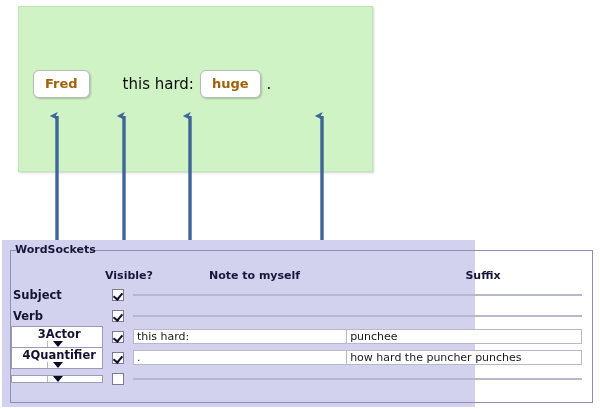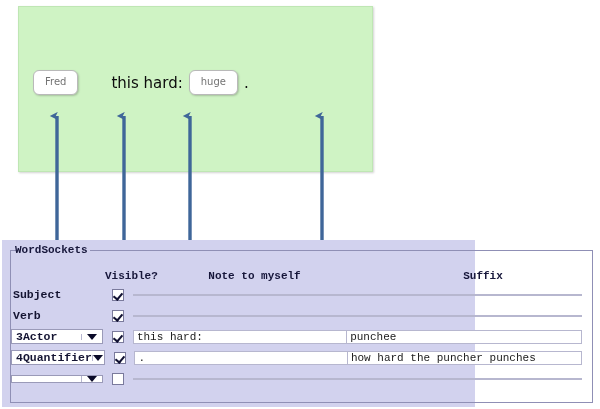--- a/index.html
+++ b/index.html
@@ -34,25 +34,26 @@
     top: 63px;
     display: flex;
     align-items: center;
     gap: 0px;
   }
   .word-chip {
     background: #ffffff;
     border: 1px solid #b9b9b9;
     border-radius: 6px;
     box-shadow: 1px 1px 2px rgba(0,0,0,0.20);
-    font-size: 10px;
+    font-size: 13px;
     line-height: 1;
     padding: 6px 11px 7px 11px;
-    color: #737373;
+    color: #a16207;
     white-space: nowrap;
+    font-weight: bold;
   }
   .plain-text {
     font-size: 15px;
     color: #0d0d0d;
     white-space: nowrap;
     padding: 0 6px;
   }
   .gap-sm { width: 9px; display: inline-block; }
 
   
@@ -66,21 +67,20 @@
 
   
   #wordsockets-panel {
     position: absolute;
     left: 2px;
     top: 240px;
     width: 473px;
     height: 167px;
     background: #d2d2ee;
     box-sizing: border-box;
-    font-family: Liberation Mono, monospace;
   }
   #group-border {
     position: absolute;
     left: 8px;
     top: 10px;
     width: 583px;
     height: 153px;
     border: 1px solid #8f8fb5;
     border-top: none;
     box-sizing: border-box;
@@ -152,20 +152,21 @@
     font-size: 11.5px;
     font-weight: bold;
     color: #141432;
     padding-left: 2px;
     white-space: nowrap;
   }
   .cell-label.combo {
     background: #ffffff;
     border: 1px solid #9a9ab8;
     margin: 1px 0;
+    flex-direction: column;
   }
   .cell-label.combo .lbl-text {
     font-weight: bold;
     padding-left: 4px;
     flex: 1;
   }
   .combo-arrow {
     width: 20px;
     border-left: 1px solid #b6b6cf;
     display: flex;

